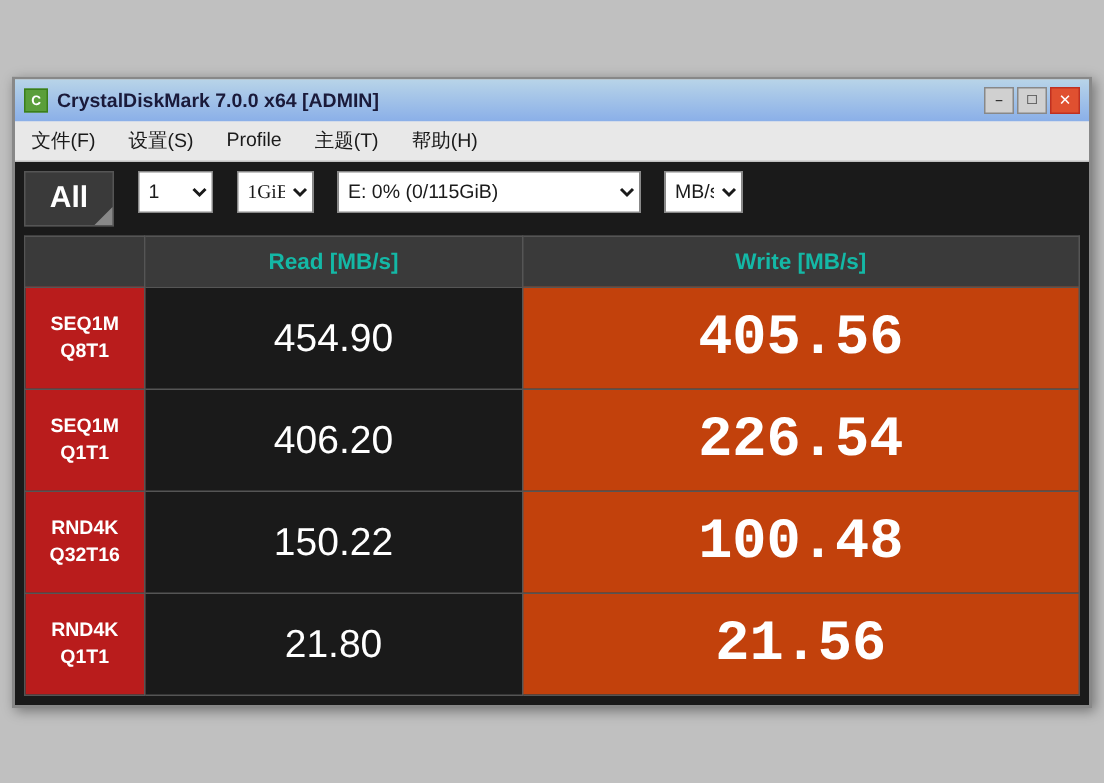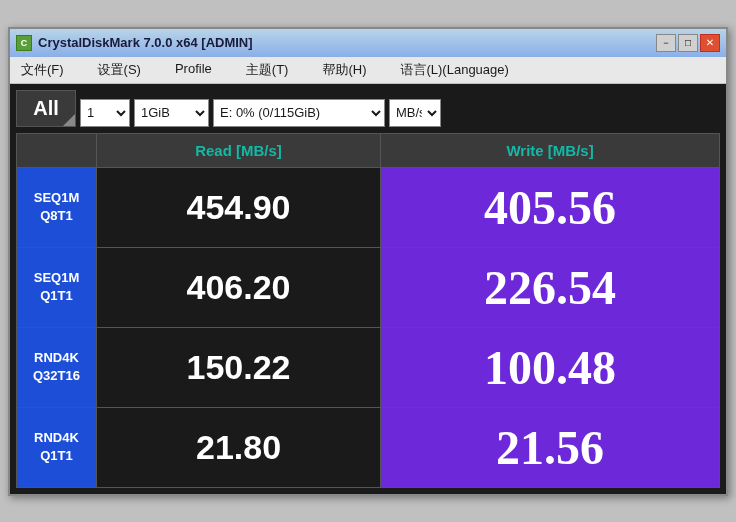--- a/index.html
+++ b/index.html
@@ -78,40 +78,40 @@
     .title-btn.close {
       background: #e05030;
       color: white;
       border-color: #c03020;
     }
 
     .menu-bar {
       background: #e8e8e8;
       padding: 3px 8px;
       display: flex;
-      gap: 28px;
+      gap: 16px;
       font-size: 13px;
       border-bottom: 1px solid #c0c0c0;
     }
 
     .menu-item {
       cursor: pointer;
       padding: 1px 3px;
       color: #1a1a1a;
     }
 
     .main-content {
       background: #1a1a1a;
       padding: 6px;
     }
 
     .toolbar {
       display: flex;
-      align-items: flex-end;
-      gap: 4px;
+      align-items: flex-start;
+      gap: 16px;
       margin-bottom: 6px;
     }
 
     .toolbar-all {
       background: #3a3a3a;
       color: white;
       font-size: 20px;
       font-weight: bold;
       padding: 6px 14px;
       border: 1px solid #555;
@@ -140,25 +140,26 @@
       padding: 0 2px;
       cursor: pointer;
       color: #1a1a1a;
     }
 
     .toolbar-select.num-select {
       width: 50px;
     }
 
     .toolbar-select.gib-select {
-      width: 75px;
+      width: 51px;
+      font-family: Liberation Serif, serif;
     }
 
     .toolbar-select.drive-select {
-      width: 172px;
+      width: 202px;
     }
 
     .toolbar-select.unit-select {
       width: 52px;
     }
 
     .data-table {
       width: 100%;
       border-collapse: collapse;
     }
@@ -173,45 +174,45 @@
       border: 1px solid #555;
     }
 
     .data-table td {
       border: 1px solid #555;
       text-align: center;
       vertical-align: middle;
     }
 
     .row-label {
-      background: #1d4ed8;
+      background: #b91c1c;
       color: white;
       font-size: 13px;
       font-weight: bold;
       padding: 10px 8px;
       width: 80px;
       line-height: 1.4;
     }
 
     .read-cell {
       background: #1a1a1a;
       color: white;
-      font-size: 34px;
-      font-weight: bold;
+      font-size: 26px;
+      font-weight: normal;
       padding: 12px 20px;
       font-family: 'Arial', sans-serif;
     }
 
     .write-cell {
-      background: #6d28d9;
-      color: white;
-      font-size: 48px;
+      background: #c2410c;
+      color: white;
+      font-size: 38px;
       font-weight: bold;
       padding: 12px 20px;
-      font-family: Liberation Serif, serif;
+      font-family: Liberation Mono, monospace;
     }
   </style>
 </head>
 <body>
 
 <div class="window">
 
   <div class="title-bar">
     <div class="title-bar-left">
       <div class="title-bar-icon">C</div>
@@ -223,21 +224,20 @@
       <div class="title-btn close">✕</div>
     </div>
   </div>
 
   <div class="menu-bar">
     <span class="menu-item">文件(F)</span>
     <span class="menu-item">设置(S)</span>
     <span class="menu-item">Profile</span>
     <span class="menu-item">主题(T)</span>
     <span class="menu-item">帮助(H)</span>
-    <span class="menu-item">语言(L)(Language)</span>
   </div>
 
   <div class="main-content">
 
     <div class="toolbar">
       <div class="toolbar-all">All</div>
       <select class="toolbar-select num-select">
         <option>1</option>
         <option>3</option>
         <option>5</option>

